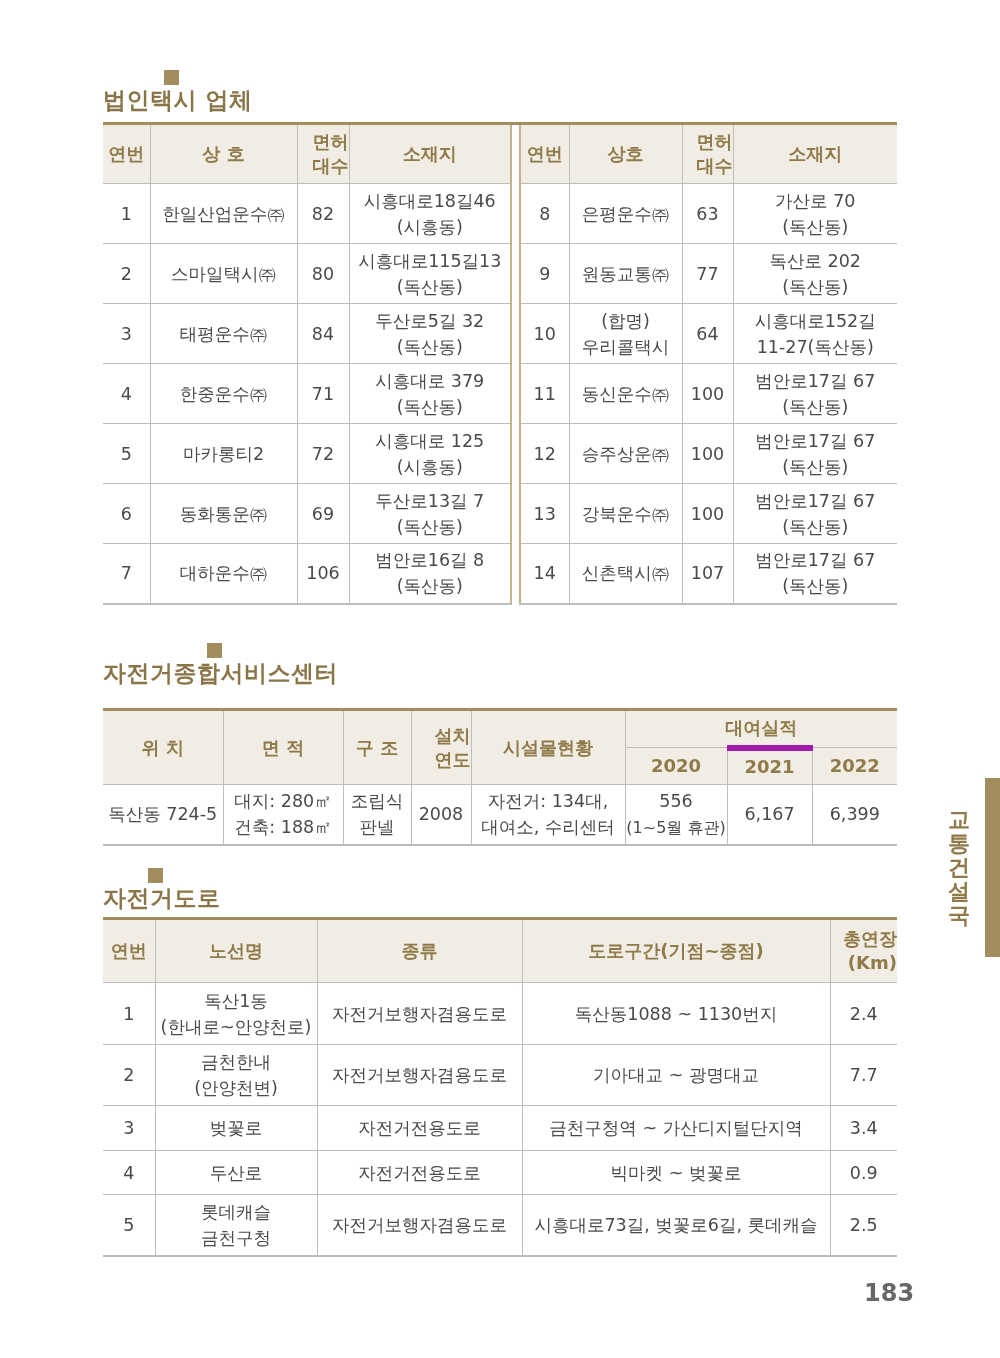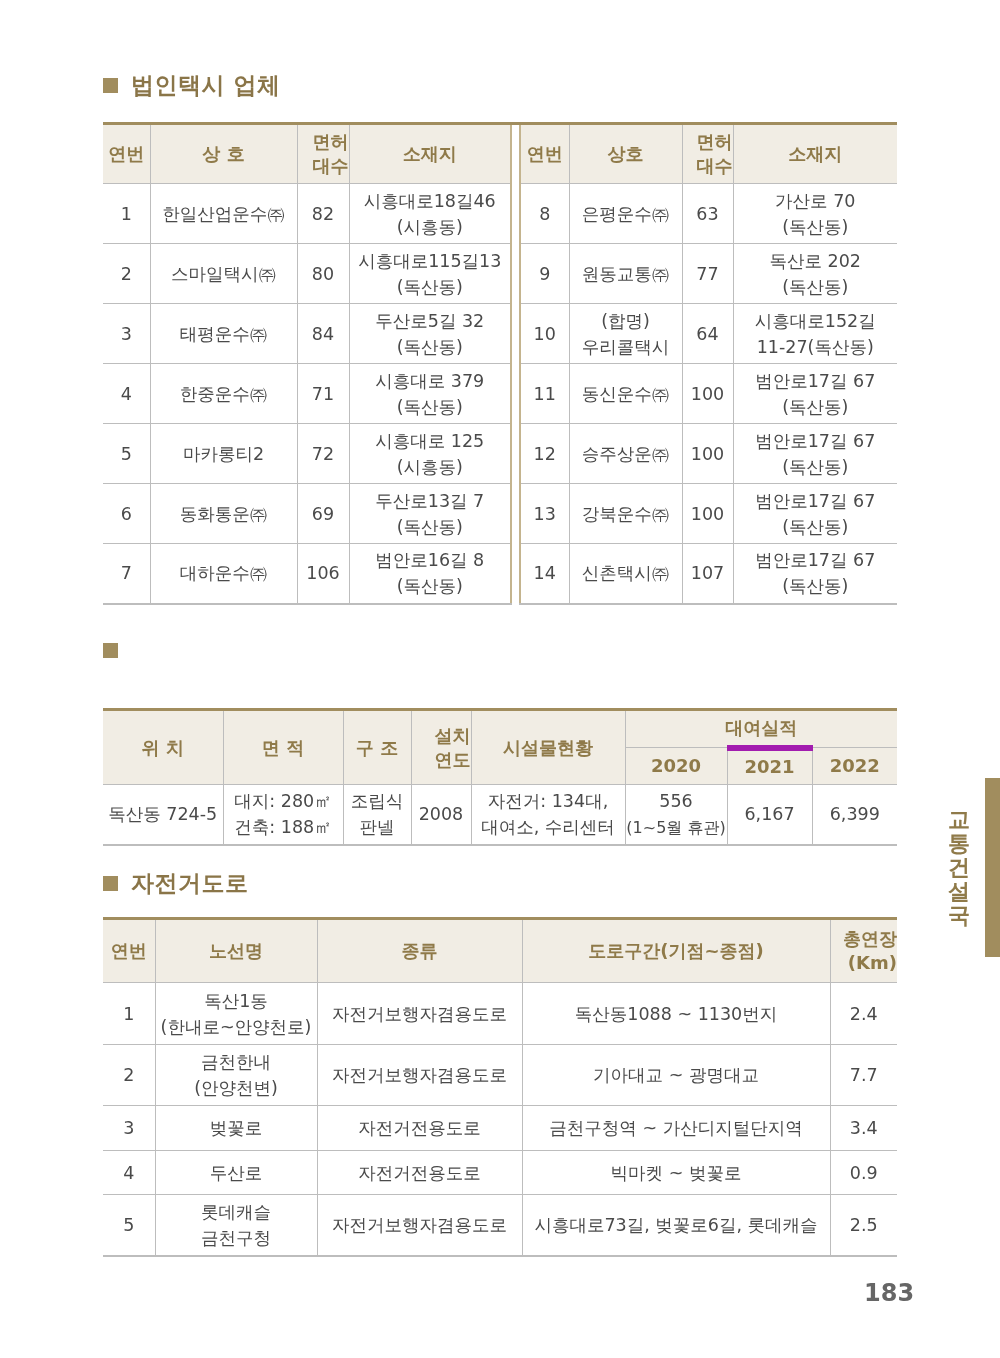--- a/index.html
+++ b/index.html
@@ -1,19 +1,19 @@
 <!DOCTYPE html>
 <html><head>
 <meta charset="utf-8">
 <style>
   html, body { margin:0; padding:0; background:#ffffff; }
   body { width:1000px; height:1358px; position:relative; overflow:hidden;
          font-family:"DejaVu Sans","Liberation Sans",sans-serif; color:#444; }
   .sec-title { position:absolute; left:103px; font-size:23px; font-weight:bold; color:#8a7548;
-               display:flex; align-items:center; letter-spacing:0.5px; }
+               display:flex; align-items:center; letter-spacing:0.5px;flex-direction:column; }
   .sec-title .sq { width:15px; height:15px; background:#a18d5e; margin-right:13px; display:inline-block; }
   table { position:absolute; border-collapse:collapse; table-layout:fixed; font-size:17.5px; color:#4a4a4a; }
   table td, table th { border:1px solid #bdbdbd; text-align:center; vertical-align:middle; padding:0; line-height:26px; }
   table tr:first-child th { border-top:3px solid #a18d5e; }
   table th { background:#f1ede4; color:#8f7a49; font-weight:bold; font-size:18px; }
   table td:first-child, table th:first-child { border-left:none; }
   table td:last-child, table th:last-child { border-right:none; }
   table tr:last-child td { border-bottom:2px solid #bdbdbd; }
   .lh { line-height:24px;text-align:right; }
   .divider-col { border-top:3px solid #a18d5e !important; border-bottom:none !important; background:#fff !important; }
@@ -132,20 +132,21 @@
     <td class="dbl">14</td>
     <td>신촌택시㈜</td>
     <td>107</td>
     <td><span>범안로17길 67</span><br><span>(독산동)</span></td>
   </tr>
 </tbody>
   </table>
 
 <div class="sec-title" style="top:643px;">
   <span class="sq"></span>
+  <span>자전거종합서비스센터</span>
 </div>
 
 <table style="left:103px; top:708px; width:794px;">
   <colgroup>
     <col style="width:120px">
       <col style="width:120px">
       <col style="width:68px">
       <col style="width:60px">
     <col style="width:154px">
       <col style="width:102px">

